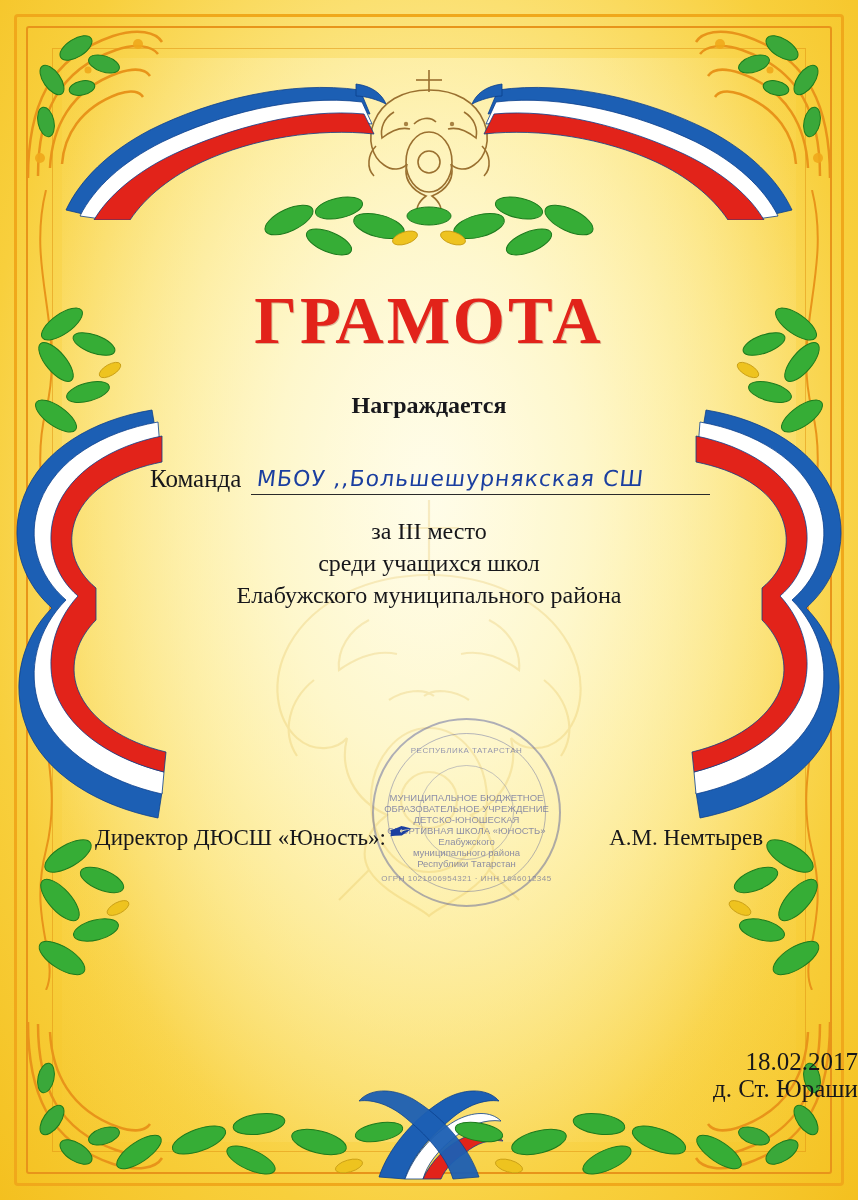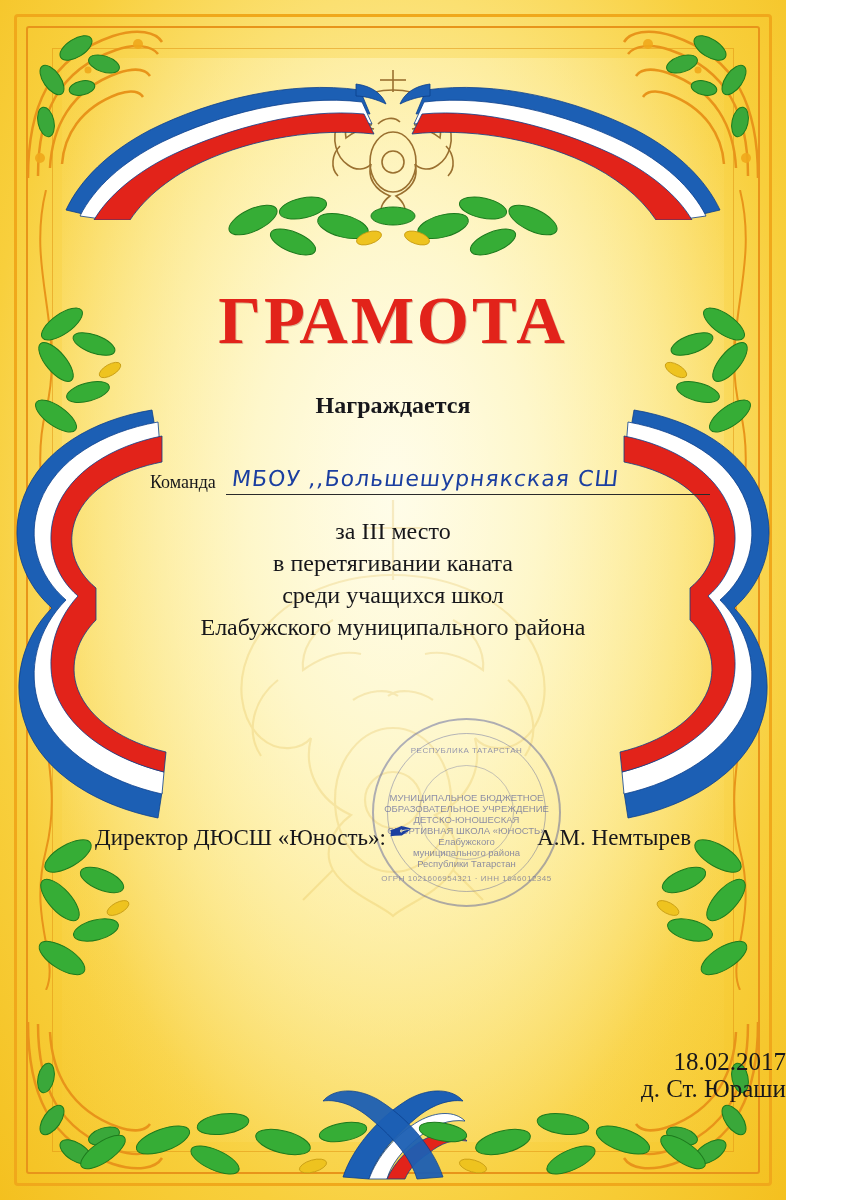--- a/index.html
+++ b/index.html
@@ -6,21 +6,21 @@
     margin: 0;
     padding: 0;
     background: #ffffff;
   }
   body {
     font-family: "Liberation Serif", serif;
   }
 
   .certificate {
     position: relative;
-    width: 786px;
+    width: 858px;
     height: 1200px;
     overflow: hidden;
     background: #f6d94b;
     background:
       radial-gradient(ellipse at 50% 42%, #fdf7d2 0%, #fdf0b0 26%, #fbe071 52%, #f8cf3c 74%, #f4c01f 100%);
   }
 
   
   .frame-outer {
     position: absolute;
@@ -141,21 +141,21 @@
   .recipient-row {
     position: absolute;
     left: 150px;
     top: 460px;
     width: 560px;
     display: flex;
     align-items: flex-end;
     gap: 10px;
   }
   .recipient-label {
-    font-size: 18px;
+    font-size: 25px;
     color: #17171b;
     white-space: nowrap;
     padding-bottom: 2px;
   }
   .recipient-line {
     flex: 1;
     border-bottom: 1.5px solid #2a2a2a;
     position: relative;
     height: 34px;
   }
@@ -569,21 +569,20 @@
 
     <div class="recipient-row">
       <span class="recipient-label">Команда</span>
       <span class="recipient-line">
         <span class="handwritten">МБОУ ,,Большешурнякская СШ</span>
       </span>
     </div>
 
     <div class="body-lines">
       <div>за III место</div>
-      <div>в перетягивании каната</div>
       <div>среди учащихся школ</div>
       <div>Елабужского муниципального района</div>
     </div>
   </div>
 
   <div class="stamp">
     <div class="stamp-arc-top">РЕСПУБЛИКА ТАТАРСТАН</div>
     <div class="stamp-text">
       <div>МУНИЦИПАЛЬНОЕ БЮДЖЕТНОЕ</div>
       <div>ОБРАЗОВАТЕЛЬНОЕ УЧРЕЖДЕНИЕ</div>

